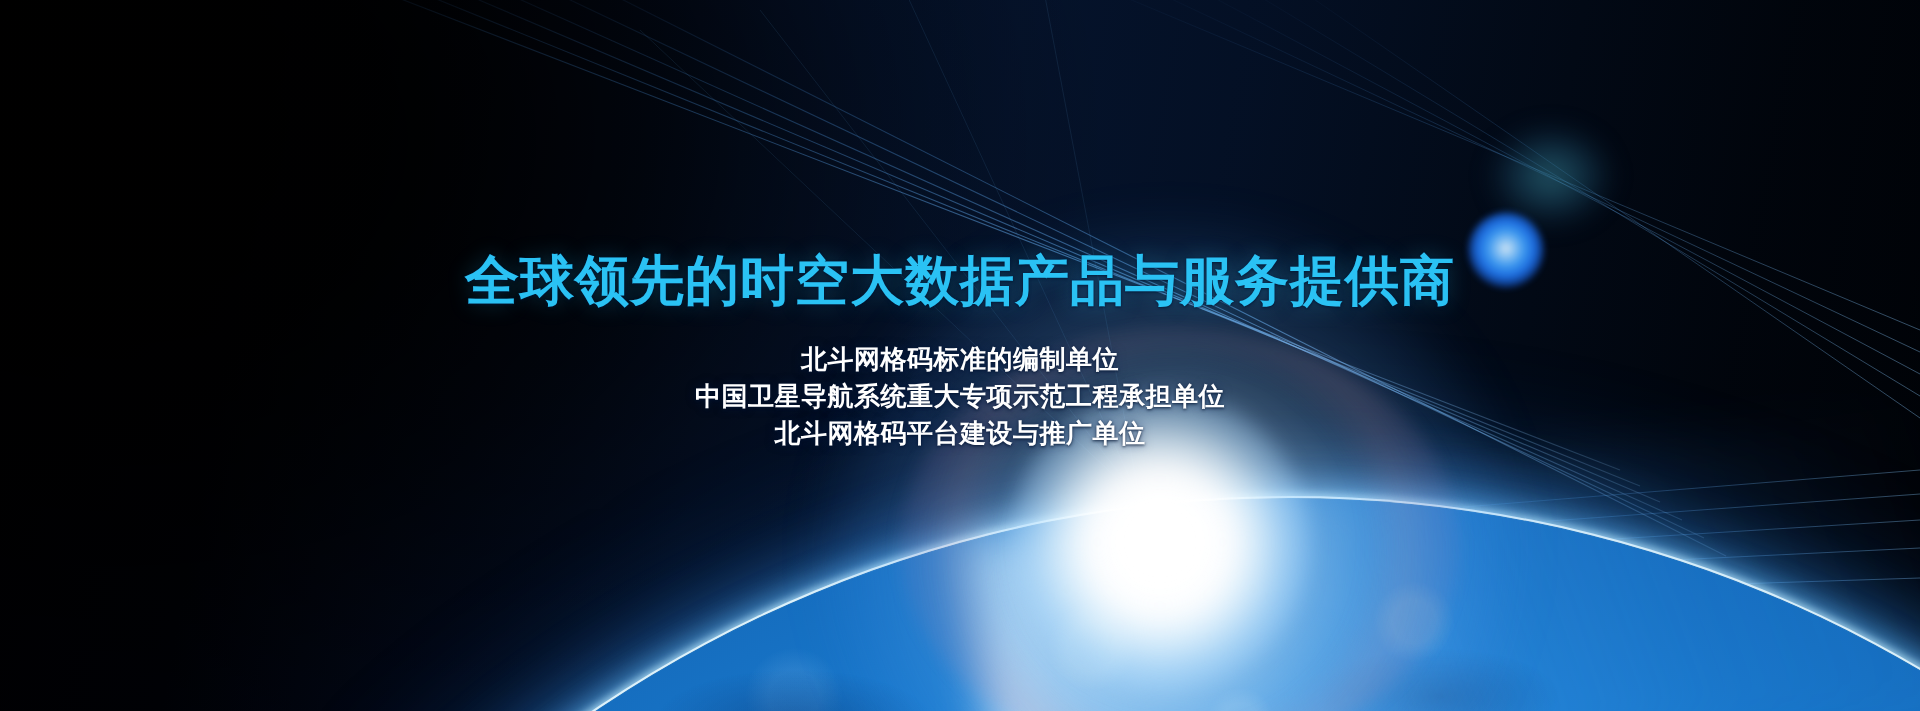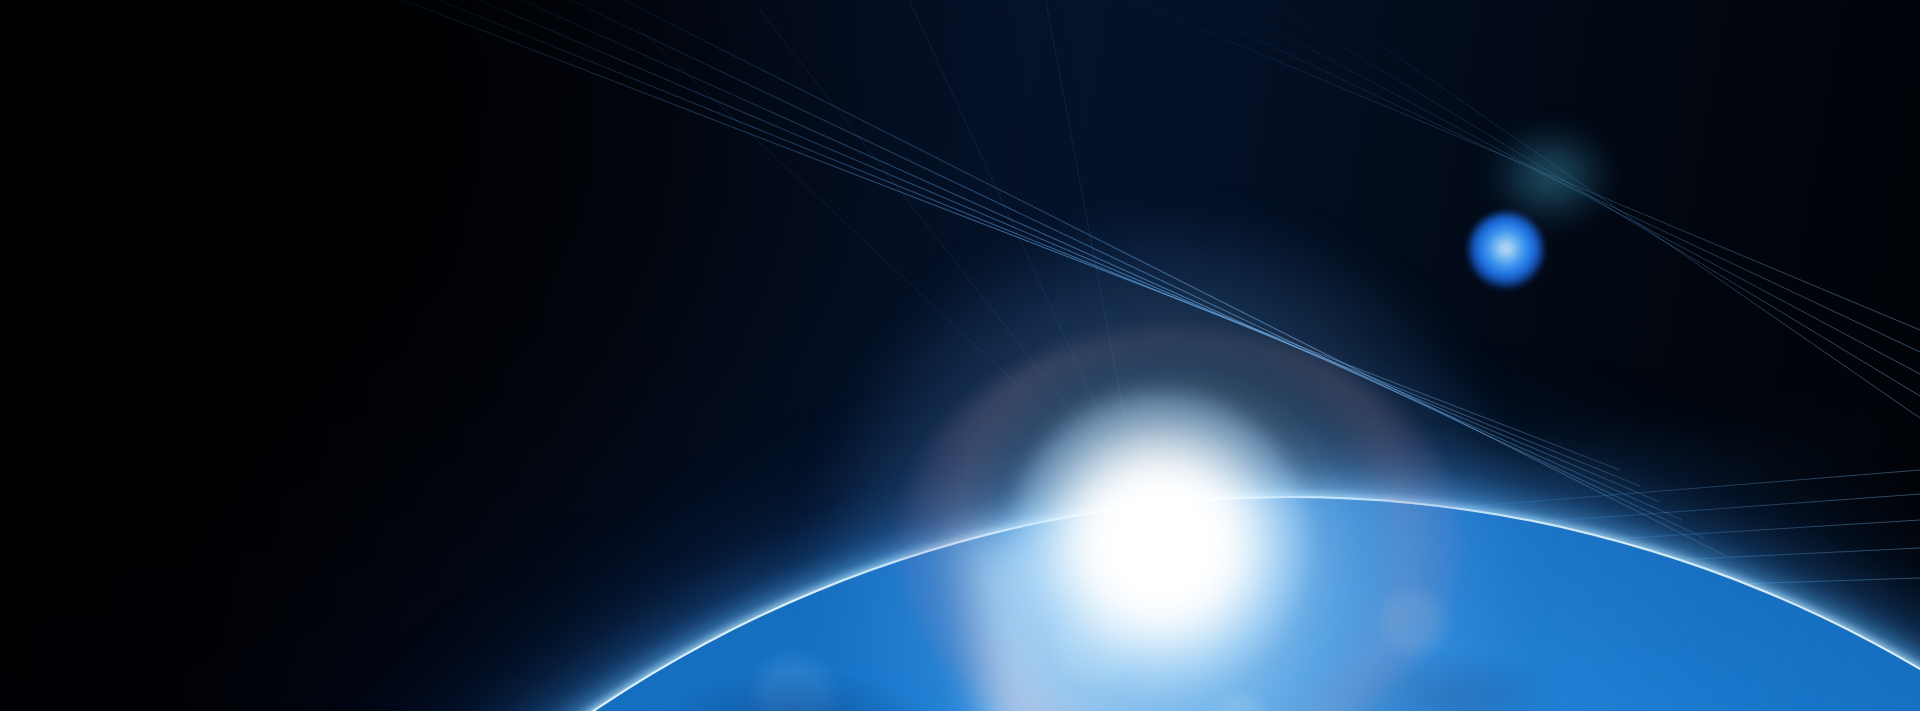--- a/index.html
+++ b/index.html
@@ -374,14 +374,22 @@
   </div>
 
   <div class="sun-sweep"></div>
   <div class="sun-halo"></div>
   <div class="sun-core"></div>
 
   <div class="flare flare-rose"></div>
   <div class="flare flare-teal"></div>
   <div class="flare flare-blue"></div>
 
+  <div class="content">
+    <h1 class="headline">全球领先的时空大数据产品与服务提供商</h1>
+    <ul class="sub-list">
+      <li class="sub-line">北斗网格码标准的编制单位</li>
+      <li class="sub-line">中国卫星导航系统重大专项示范工程承担单位</li>
+      <li class="sub-line">北斗网格码平台建设与推广单位</li>
+    </ul>
+  </div>
 
 </div>
 
 </body></html>

